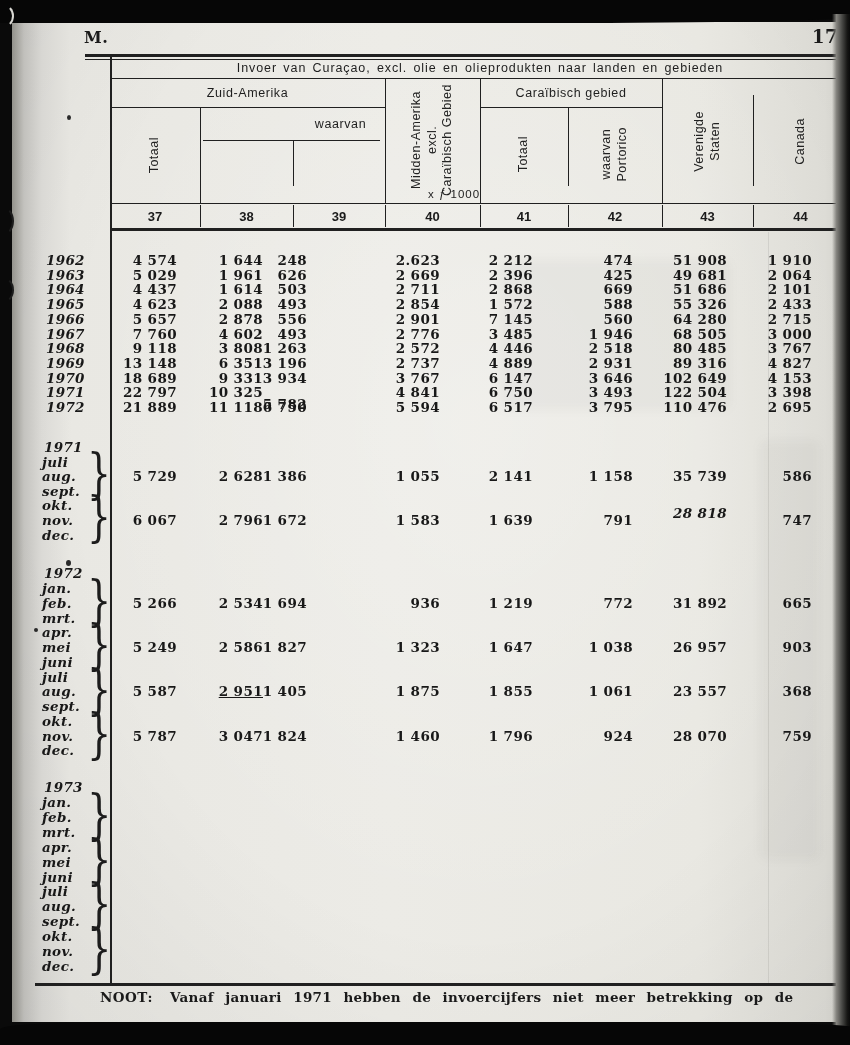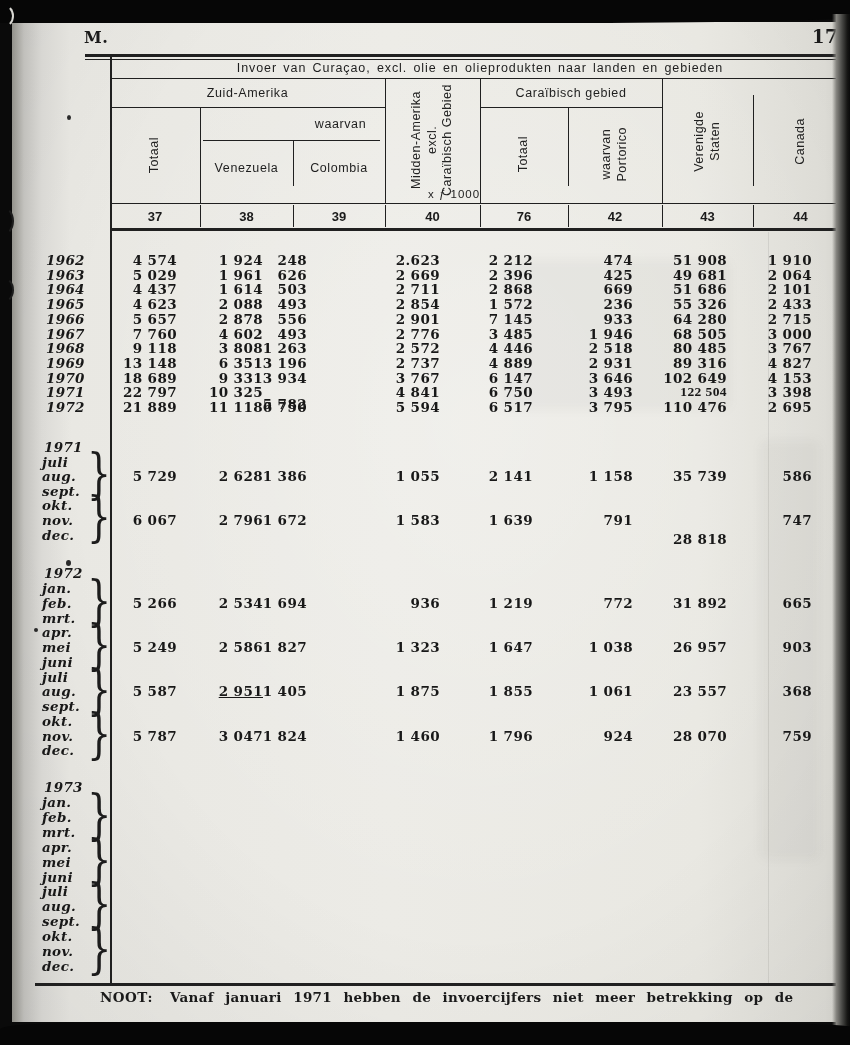--- a/index.html
+++ b/index.html
@@ -96,26 +96,20 @@
   <div class="box" style="left:480px;top:78px;width:182px;height:29px;">
     <span class="grp">Caraïbisch gebied</span>
   </div>
   <div class="box" style="left:200px;top:107px;width:185px;height:33px;margin-left:48px;">
     <span class="grp">waarvan</span>
   </div>
 
   <div class="box" style="left:110px;top:107px;width:90px;height:96px;">
     <span class="vtext">Totaal</span>
   </div>
-  <div class="box" style="left:200px;top:140px;width:93px;height:56px;">
-    <span class="grp">Venezuela</span>
-  </div>
-  <div class="box" style="left:293px;top:140px;width:92px;height:56px;">
-    <span class="grp">Colombia</span>
-  </div>
   <div class="box" style="left:385px;top:80px;width:95px;height:120px;">
     <span class="vtext">Midden-Amerika
 excl.
 Caraïbisch Gebied</span>
   </div>
   <div class="box" style="left:480px;top:107px;width:88px;height:94px;">
     <span class="vtext">Totaal</span>
   </div>
   <div class="box" style="left:568px;top:107px;width:94px;height:94px;">
     <span class="vtext">waarvan
@@ -137,36 +131,36 @@
   <div class="box" style="left:200px;top:204px;width:93px;height:24px;">
       <span class="colnum">38</span>
     </div>
   <div class="box" style="left:293px;top:204px;width:92px;height:24px;">
       <span class="colnum">39</span>
     </div>
   <div class="box" style="left:385px;top:204px;width:95px;height:24px;">
       <span class="colnum">40</span>
     </div>
   <div class="box" style="left:480px;top:204px;width:88px;height:24px;">
-      <span class="colnum">76</span>
+      <span class="colnum">41</span>
     </div>
   <div class="box" style="left:568px;top:204px;width:94px;height:24px;">
       <span class="colnum">42</span>
     </div>
   <div class="box" style="left:662px;top:204px;width:91px;height:24px;">
       <span class="colnum">43</span>
     </div>
   <div class="box" style="left:753px;top:204px;width:95px;height:24px;">
       <span class="colnum">44</span>
     </div>
 
   <div id="rows-layer" style="position:absolute;left:0;top:0;width:850px;height:1045px;">
       <div class="stub" style="left: 46px; top: 253px;">1962</div>
       <div class="val" style="right: 673px; top: 253px;">4 574</div>
-      <div class="val" style="right: 587px; top: 253px;">1 924</div>
+      <div class="val" style="right: 587px; top: 253px;">1 644</div>
       <div class="val" style="right: 543px; top: 253px;">248</div>
       <div class="val" style="right: 410px; top: 253px;">2.623</div>
       <div class="val" style="right: 317px; top: 253px;">2 212</div>
       <div class="val" style="right: 217px; top: 253px;">474</div>
       <div class="val" style="right: 123px; top: 253px;">51 908</div>
       <div class="val" style="right: 38px; top: 253px;">1 910</div>
       <div class="stub" style="left: 46px; top: 267.7px;">1963</div>
       <div class="val" style="right: 673px; top: 267.7px;">5 029</div>
       <div class="val" style="right: 587px; top: 267.7px;">1 961</div>
       <div class="val" style="right: 543px; top: 267.7px;">626</div>
@@ -183,30 +177,30 @@
       <div class="val" style="right: 317px; top: 282.4px;">2 868</div>
       <div class="val" style="right: 217px; top: 282.4px;">669</div>
       <div class="val" style="right: 123px; top: 282.4px;">51 686</div>
       <div class="val" style="right: 38px; top: 282.4px;">2 101</div>
       <div class="stub" style="left: 46px; top: 297.1px;">1965</div>
       <div class="val" style="right: 673px; top: 297.1px;">4 623</div>
       <div class="val" style="right: 587px; top: 297.1px;">2 088</div>
       <div class="val" style="right: 543px; top: 297.1px;">493</div>
       <div class="val" style="right: 410px; top: 297.1px;">2 854</div>
       <div class="val" style="right: 317px; top: 297.1px;">1 572</div>
-      <div class="val" style="right: 217px; top: 297.1px;">236</div>
+      <div class="val" style="right: 217px; top: 297.1px;">588</div>
       <div class="val" style="right: 123px; top: 297.1px;">55 326</div>
       <div class="val" style="right: 38px; top: 297.1px;">2 433</div>
       <div class="stub" style="left: 46px; top: 311.8px;">1966</div>
       <div class="val" style="right: 673px; top: 311.8px;">5 657</div>
       <div class="val" style="right: 587px; top: 311.8px;">2 878</div>
       <div class="val" style="right: 543px; top: 311.8px;">556</div>
       <div class="val" style="right: 410px; top: 311.8px;">2 901</div>
       <div class="val" style="right: 317px; top: 311.8px;">7 145</div>
-      <div class="val" style="right: 217px; top: 311.8px;">933</div>
+      <div class="val" style="right: 217px; top: 311.8px;">560</div>
       <div class="val" style="right: 123px; top: 311.8px;">64 280</div>
       <div class="val" style="right: 38px; top: 311.8px;">2 715</div>
       <div class="stub" style="left: 46px; top: 326.5px;">1967</div>
       <div class="val" style="right: 673px; top: 326.5px;">7 760</div>
       <div class="val" style="right: 587px; top: 326.5px;">4 602</div>
       <div class="val" style="right: 543px; top: 326.5px;">493</div>
       <div class="val" style="right: 410px; top: 326.5px;">2 776</div>
       <div class="val" style="right: 317px; top: 326.5px;">3 485</div>
       <div class="val" style="right: 217px; top: 326.5px;">1 946</div>
       <div class="val" style="right: 123px; top: 326.5px;">68 505</div>
@@ -238,21 +232,21 @@
       <div class="val" style="right: 217px; top: 370.6px;">3 646</div>
       <div class="val" style="right: 123px; top: 370.6px;">102 649</div>
       <div class="val" style="right: 38px; top: 370.6px;">4 153</div>
       <div class="stub" style="left: 46px; top: 385.3px;">1971</div>
       <div class="val" style="right: 673px; top: 385.3px;">22 797</div>
       <div class="val" style="right: 587px; top: 385.3px;">10 325</div>
       <div class="val" style="right: 543px; top: 385.3px; margin-top: 12px;">5 782</div>
       <div class="val" style="right: 410px; top: 385.3px;">4 841</div>
       <div class="val" style="right: 317px; top: 385.3px;">6 750</div>
       <div class="val" style="right: 217px; top: 385.3px;">3 493</div>
-      <div class="val" style="right: 123px; top: 385.3px; font-family: Liberation Serif, serif;">122 504</div>
+      <div class="val" style="right: 123px; top: 385.3px;">122 504</div>
       <div class="val" style="right: 38px; top: 385.3px;">3 398</div>
       <div class="stub" style="left: 46px; top: 400px;">1972</div>
       <div class="val" style="right: 673px; top: 400px;">21 889</div>
       <div class="val" style="right: 587px; top: 400px;">11 118</div>
       <div class="val" style="right: 543px; top: 400px;">6 750</div>
       <div class="val" style="right: 410px; top: 400px;">5 594</div>
       <div class="val" style="right: 317px; top: 400px;">6 517</div>
       <div class="val" style="right: 217px; top: 400px;">3 795</div>
       <div class="val" style="right: 123px; top: 400px;">110 476</div>
       <div class="val" style="right: 38px; top: 400px;">2 695</div>
@@ -272,21 +266,21 @@
       <div class="brace" style="left: 87px; top: 497.3px; height: 40.8px; font-size: 53.856px; line-height: 40.8px;">}</div>
       <div class="stub" style="left: 42px; top: 498.3px;">okt.</div>
       <div class="stub" style="left: 42px; top: 512.9px;">nov.</div>
       <div class="stub" style="left: 42px; top: 527.5px;">dec.</div>
       <div class="val" style="right: 673px; top: 512.9px;">6 067</div>
       <div class="val" style="right: 587px; top: 512.9px;">2 796</div>
       <div class="val" style="right: 543px; top: 512.9px;">1 672</div>
       <div class="val" style="right: 410px; top: 512.9px;">1 583</div>
       <div class="val" style="right: 317px; top: 512.9px;">1 639</div>
       <div class="val" style="right: 217px; top: 512.9px;">791</div>
-      <div class="val" style="right: 123px; top: 532px;">28 818</div>
+      <div class="val" style="right: 123px; top: 506px; font-style: italic;">28 818</div>
       <div class="val" style="right: 38px; top: 512.9px;">747</div>
       <div class="stub" style="left: 44px; top: 566px;">1972</div>
       <div class="brace" style="left: 87px; top: 580px; height: 41.25px; font-size: 54.45px; line-height: 41.25px;">}</div>
       <div class="stub" style="left: 42px; top: 581px;">jan.</div>
       <div class="stub" style="left: 42px; top: 595.75px;">feb.</div>
       <div class="stub" style="left: 42px; top: 610.5px;">mrt.</div>
       <div class="val" style="right: 673px; top: 595.75px;">5 266</div>
       <div class="val" style="right: 587px; top: 595.75px;">2 534</div>
       <div class="val" style="right: 543px; top: 595.75px;">1 694</div>
       <div class="val" style="right: 410px; top: 595.75px;">936</div>

